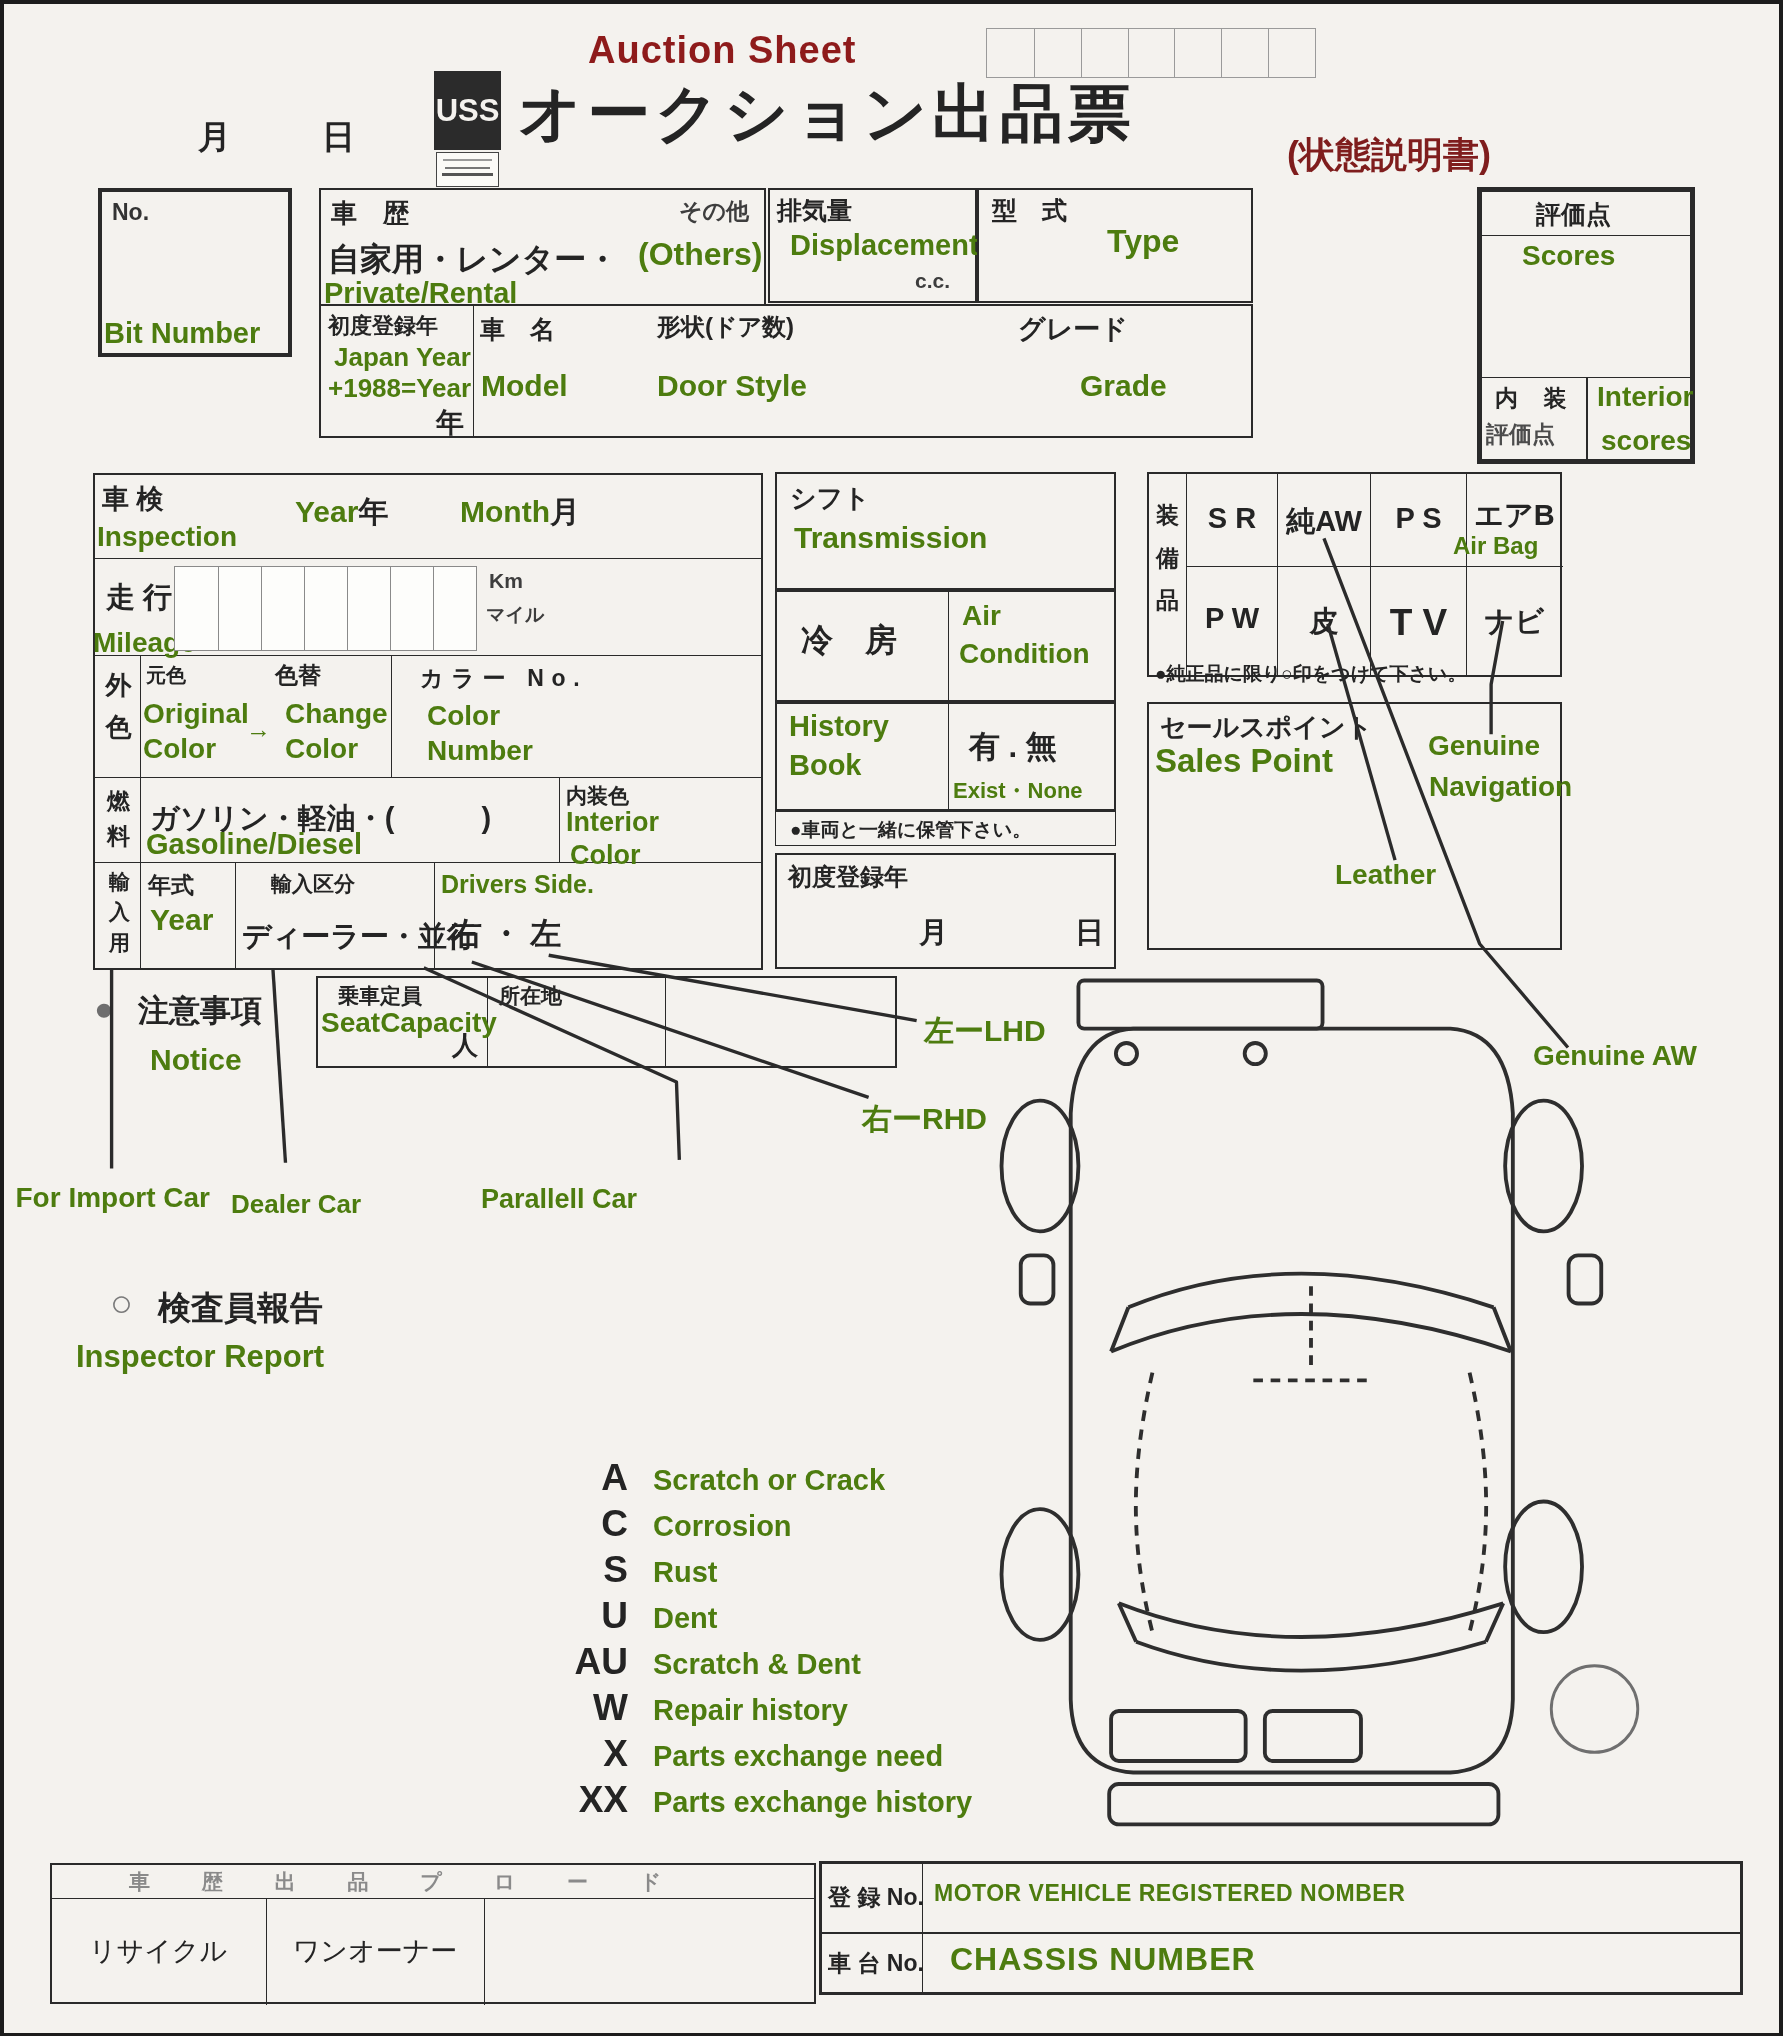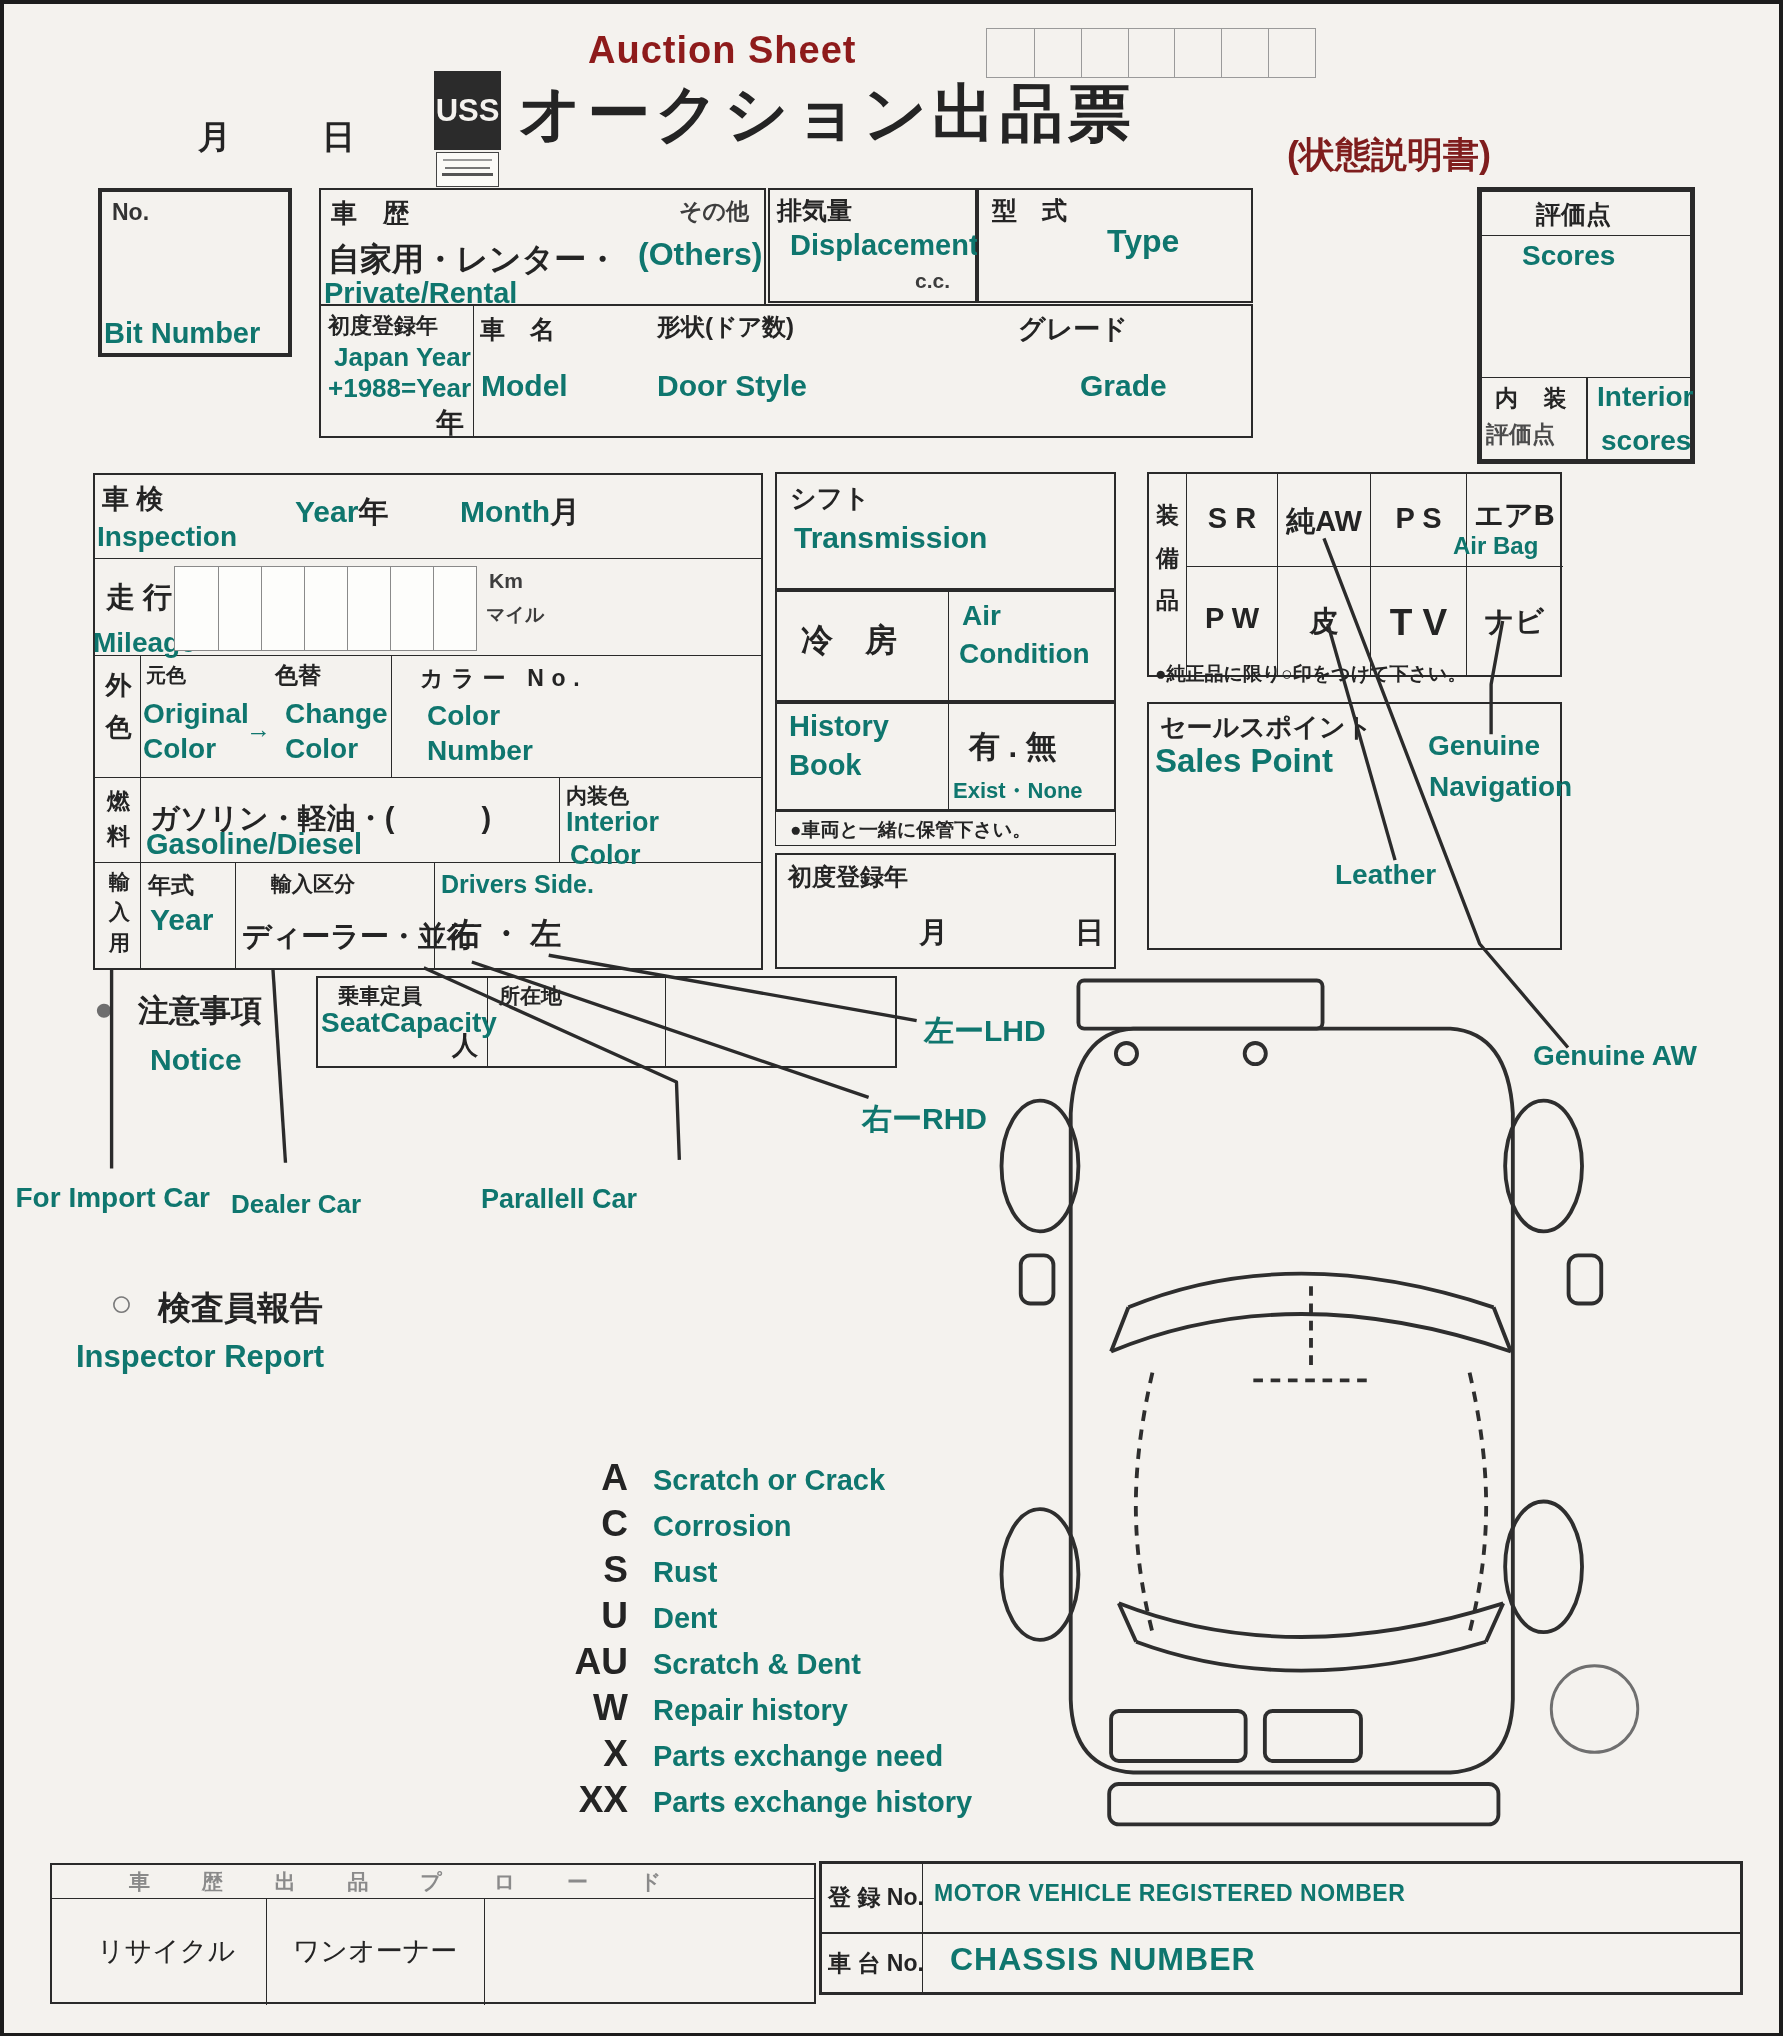--- a/index.html
+++ b/index.html
@@ -1,20 +1,20 @@
 <!DOCTYPE html>
 <html><head>
 <meta charset="utf-8">
 <style>
   html,body{margin:0;padding:0;background:#dedbd5;font-family:"Liberation Sans",sans-serif;}
   .sheet{position:relative;width:1783px;height:2037px;background:#f4f2ee;border:4.8px solid #1c1c1c;box-sizing:border-box;overflow:hidden;}
   .a{position:absolute;box-sizing:border-box;}
   .jp{font-weight:bold;color:#242424;}
   .gy{font-weight:bold;color:#555;}
-  .red{font-weight:bold;color:#0f766e;}
+  .red{font-weight:bold;color:#4d7c0f;}
   .box{position:absolute;border:2.9px solid #2a2a2a;box-sizing:border-box;background:transparent;}
   .thick{border-width:4.8px;}
   .vl{position:absolute;width:0;border-left:1.9px solid #2a2a2a;}
   .hl{position:absolute;height:0;border-top:1.9px solid #2a2a2a;}
   .cell{white-space:nowrap;}
   svg{display:block;}
 </style>
 </head>
 <body>
 
@@ -296,21 +296,21 @@
       <path d="M1374,556 L1536,978 L1628,1086"></path>
       <path d="M1560,642 L1548,708 L1548,760"></path>
     </g>
   </svg>
 
   <div class="box" style="left:46px;top:1859px;width:766px;height:141px;"></div>
   <div class="hl" style="left:46px;top:1894px;width:766px;"></div>
   <div class="vl" style="left:262px;top:1894px;height:107px;"></div>
   <div class="vl" style="left:480px;top:1894px;height:107px;"></div>
   <div class="a gy cell" style="left:125px;top:1864px;font-size:21px;letter-spacing:23px;color:#8a8a8a;">車 歴 出 品 プ ロ ー ド</div>
-  <div class="a jp" style="left:46px;top:1929px;width:216px;text-align:center;font-size:27px;font-weight:normal;margin-left:8px;">リサイクル</div>
+  <div class="a jp" style="left:46px;top:1929px;width:216px;text-align:center;font-size:27px;font-weight:normal;">リサイクル</div>
   <div class="a jp" style="left:262px;top:1929px;width:218px;text-align:center;font-size:27px;font-weight:normal;">ワンオーナー</div>
 
   <div class="box" style="left:815px;top:1857px;width:924px;height:134px;border-width:3.8px;"></div>
   <div class="hl" style="left:815px;top:1928px;width:924px;border-top-width:2.9px;"></div>
   <div class="vl" style="left:918px;top:1857px;height:134px;"></div>
   <div class="a jp cell" style="left:824px;top:1878px;font-size:23px;">登 録 No.</div>
   <div class="a red cell" style="left:930px;top:1876px;font-size:23px;letter-spacing:0.5px;">MOTOR VEHICLE  REGISTERED NOMBER</div>
   <div class="a jp cell" style="left:824px;top:1944px;font-size:23px;">車 台 No.</div>
   <div class="a red cell" style="left:946px;top:1937px;font-size:32px;letter-spacing:1px;">CHASSIS NUMBER</div>
 

